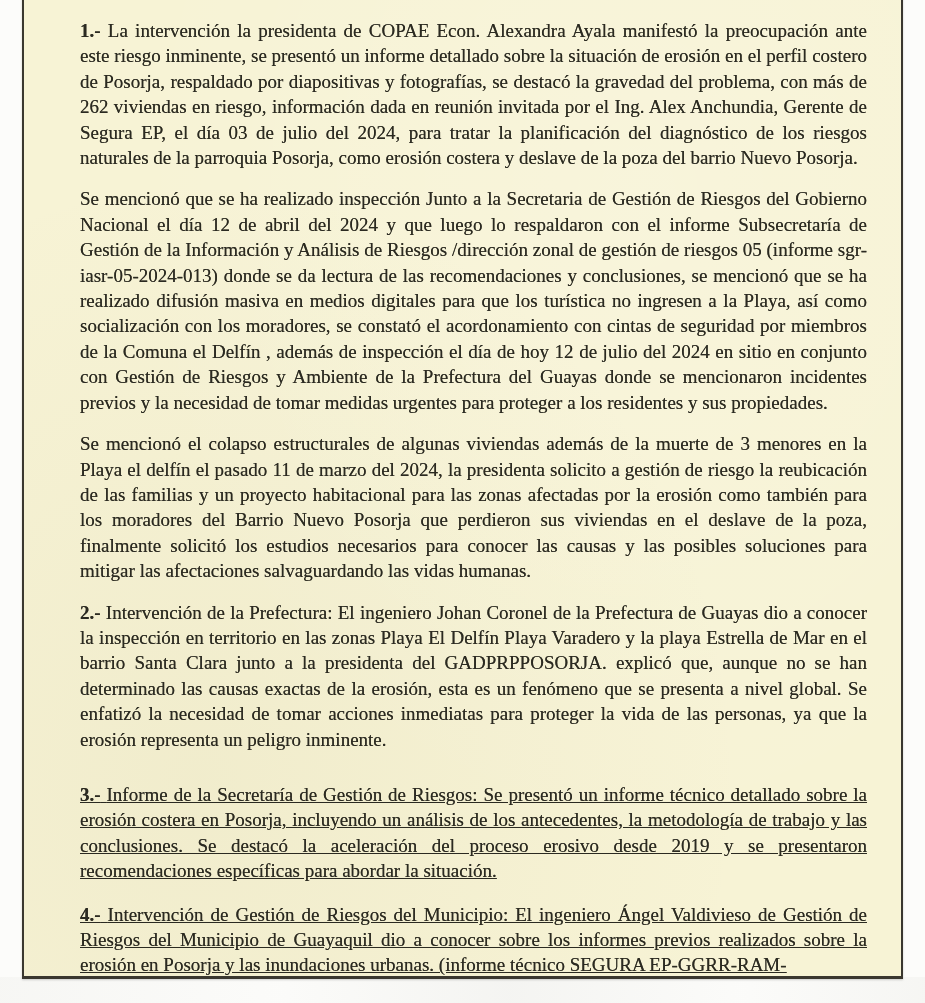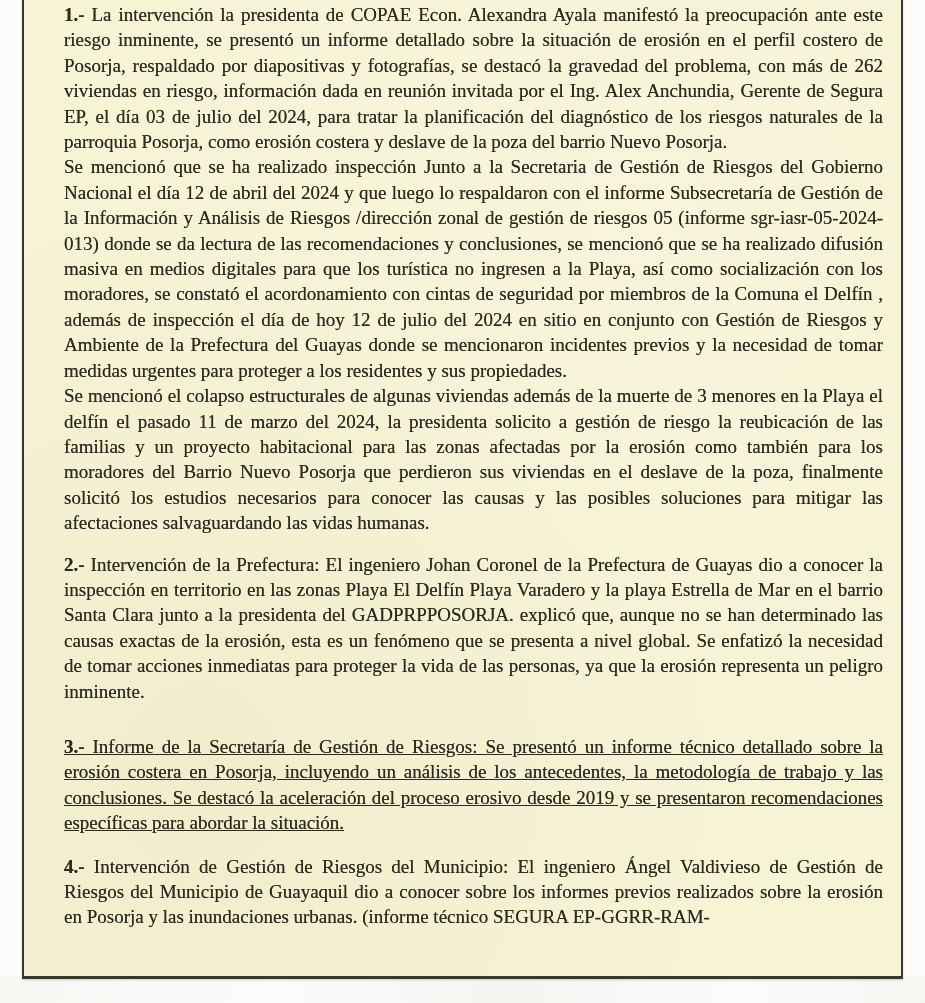--- a/index.html
+++ b/index.html
@@ -45,28 +45,28 @@
     left: 40px;
     right: 18px;
     top: 4px;
     color: #2b2a21;
     font-size: 19px;
     line-height: 25.4px;
     text-align: justify;
     text-shadow: 0 0 0.6px rgba(45,43,32,0.75);
   }
   .content p {
-    margin: 0;
+    margin: 16px;
   }
   .sec-label {
     font-weight: bold;
   }
   .section-2 { margin-top: 16px; }
   .section-3 { margin-top: 30px; text-decoration: underline; }
-  .section-4 { margin-top: 18px; }
+  .section-4 { margin-top: 18px; text-decoration: underline; }
 </style>
 </head>
 <body>
 
 <div class="scan-floor"></div>
 
 <div class="paper">
   <div class="content">
 
     <div class="section section-1">

